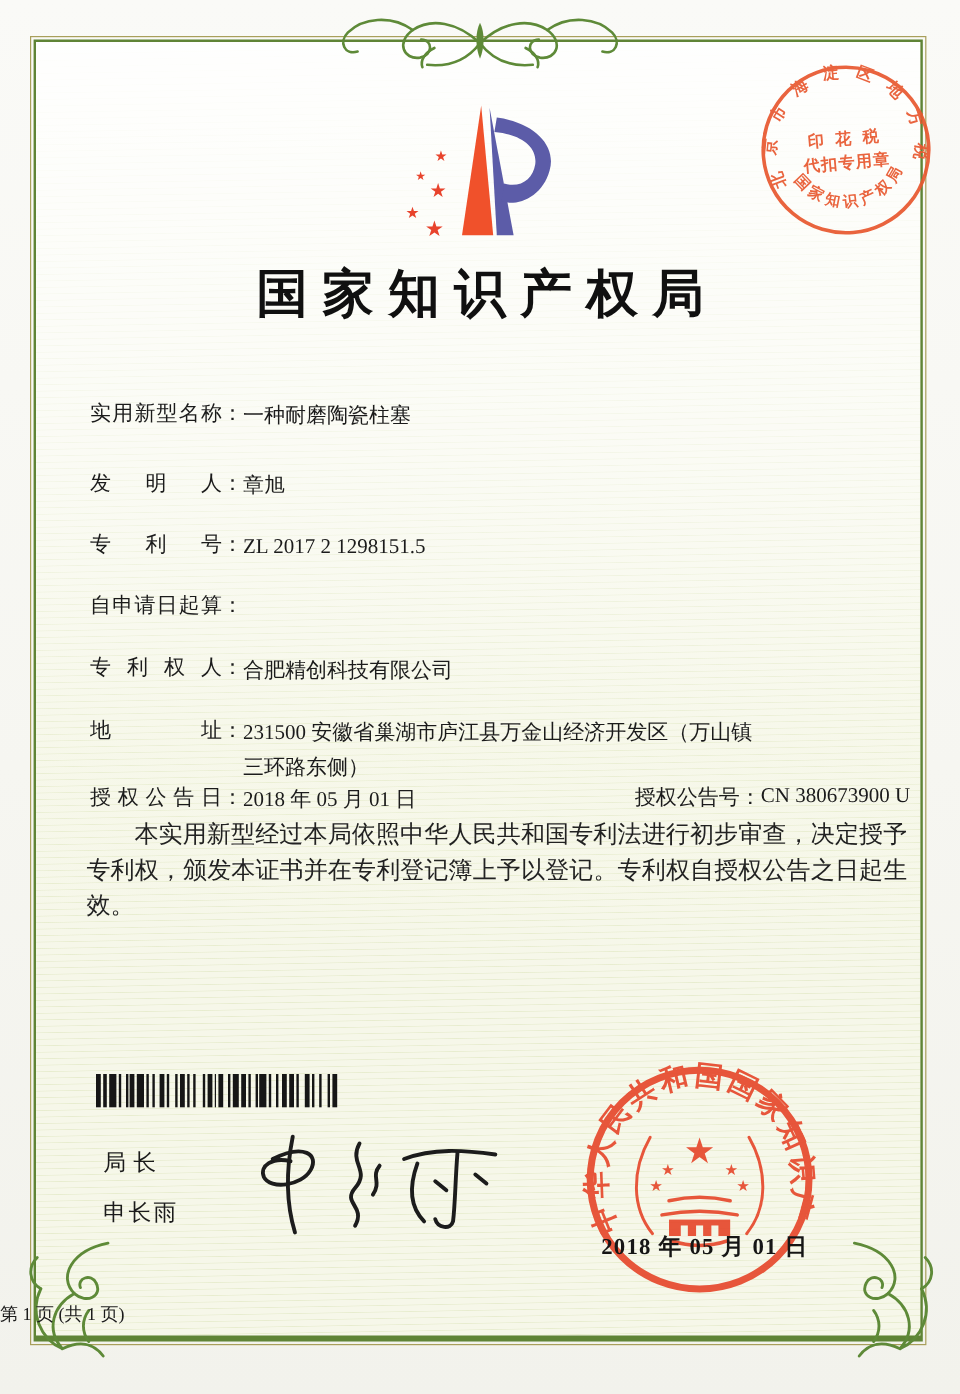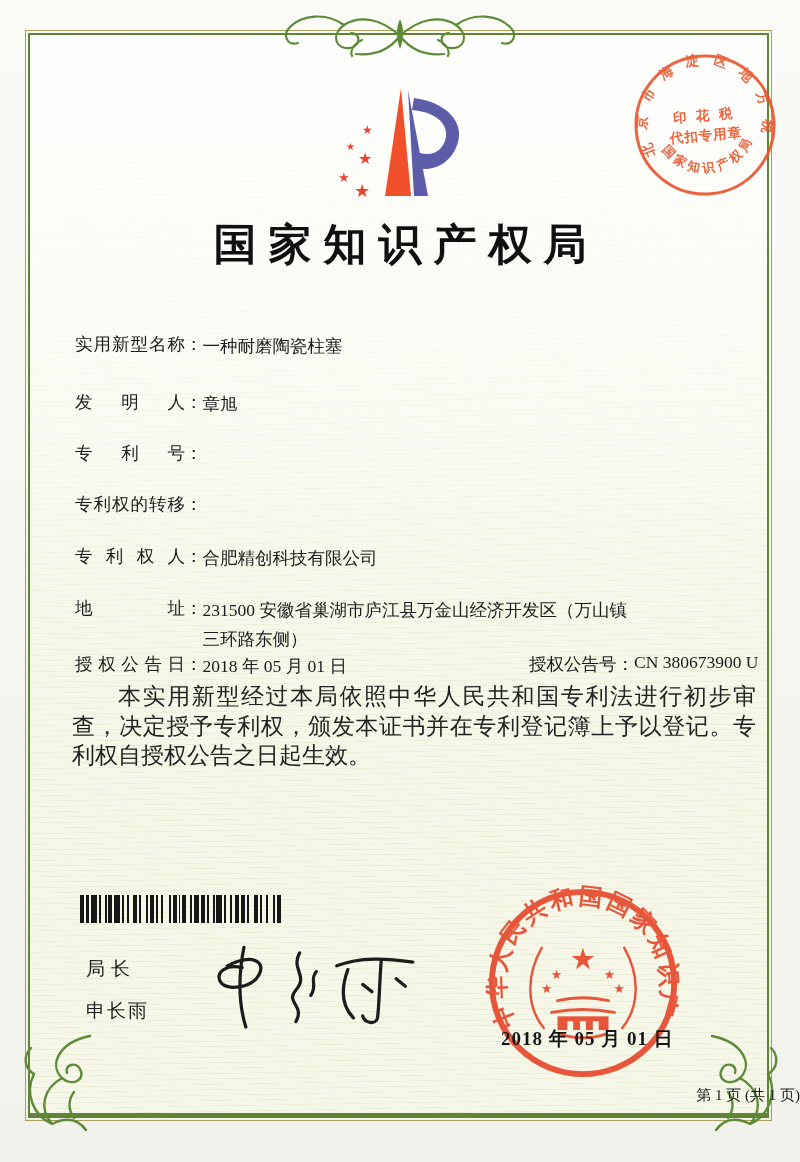--- a/index.html
+++ b/index.html
@@ -17,31 +17,31 @@
   .abs{position:absolute;}
   .cert-no{left:70px;top:94px;font-size:17.5px;color:#1b1b1b;letter-spacing:1.5px;}
   .title{left:0;right:0;top:216px;text-align:center;font-size:43px;font-weight:700;
          color:#101010;letter-spacing:12px;text-indent:12px;}
   .frow{position:absolute;left:75px;display:flex;align-items:flex-start;font-size:17.5px;color:#1b1b1b;}
   .flabel{flex:none;width:110px;text-align:justify;text-align-last:justify;}
   .fcolon{flex:none;}
   .fvalue{max-width:480px;line-height:29px;font-family:Liberation Serif, serif;}
   .fvalue.addr{width:436px;}
   .grant-right{position:absolute;left:454px;top:0;display:flex;font-size:17.5px;color:#1b1b1b;white-space:nowrap;}
-  .body-text{left:72px;top:682px;width:684px;font-size:23px;line-height:29.5px;color:#222;}
+  .body-text{left:72px;top:682px;width:684px;font-size:20px;line-height:29.5px;color:#222;}
   .body-text p{margin:0;text-indent:2em;text-align:justify;}
   .barcode{left:80px;top:895px;width:226px;height:28px;display:flex;align-items:stretch;overflow:hidden;}
   .barcode .b{flex:none;background:#161616;}
   .barcode .g{flex:none;}
   .sig-title{left:86px;top:956px;font-size:19px;color:#1b1b1b;letter-spacing:6px;font-family:Liberation Mono, monospace;}
   .sig-name{left:86px;top:998px;font-size:19px;color:#1b1b1b;letter-spacing:2px;}
   .sig-svg{left:205px;top:934px;}
   .seal-svg{left:485px;top:885px;}
   .seal-date{left:501px;top:1026px;font-size:19px;font-weight:700;color:#151515;letter-spacing:1px;}
-  .footer{left:0;right:0;top:1086px;text-align:right;font-size:15px;color:#1b1b1b;}
+  .footer{left:0;right:0;top:1086px;text-align:left;font-size:15px;color:#1b1b1b;}
   .stamp-svg{left:630px;top:50px;transform:rotate(-5deg);}
   .logo-svg{left:338px;top:82px;}
   .orn-top{left:240px;top:8px;}
   .orn-bl{left:16px;top:1028px;}
   .orn-br{left:694px;top:1028px;}
   svg{display:block;}
 </style>
 </head>
 <body>
 
@@ -115,23 +115,24 @@
     <span class="fvalue">一种耐磨陶瓷柱塞</span>
   </div>
   <div class="frow" style="top:390px">
     <span class="flabel">发明人</span>
       <span class="fcolon">：</span>
     <span class="fvalue">章旭</span>
   </div>
   <div class="frow" style="top:441px">
     <span class="flabel">专利号</span>
       <span class="fcolon">：</span>
+    <span class="fvalue">ZL 2017 2 1298151.5</span>
   </div>
   <div class="frow" style="top:492px">
-    <span class="flabel">专利权的转移</span>
+    <span class="flabel">自申请日起算</span>
       <span class="fcolon">：</span>
   </div>
   <div class="frow" style="top:544px">
     <span class="flabel">专利权人</span>
       <span class="fcolon">：</span>
     <span class="fvalue">合肥精创科技有限公司</span>
   </div>
   <div class="frow" style="top:596px">
     <span class="flabel">地址</span>
       <span class="fcolon">：</span>

